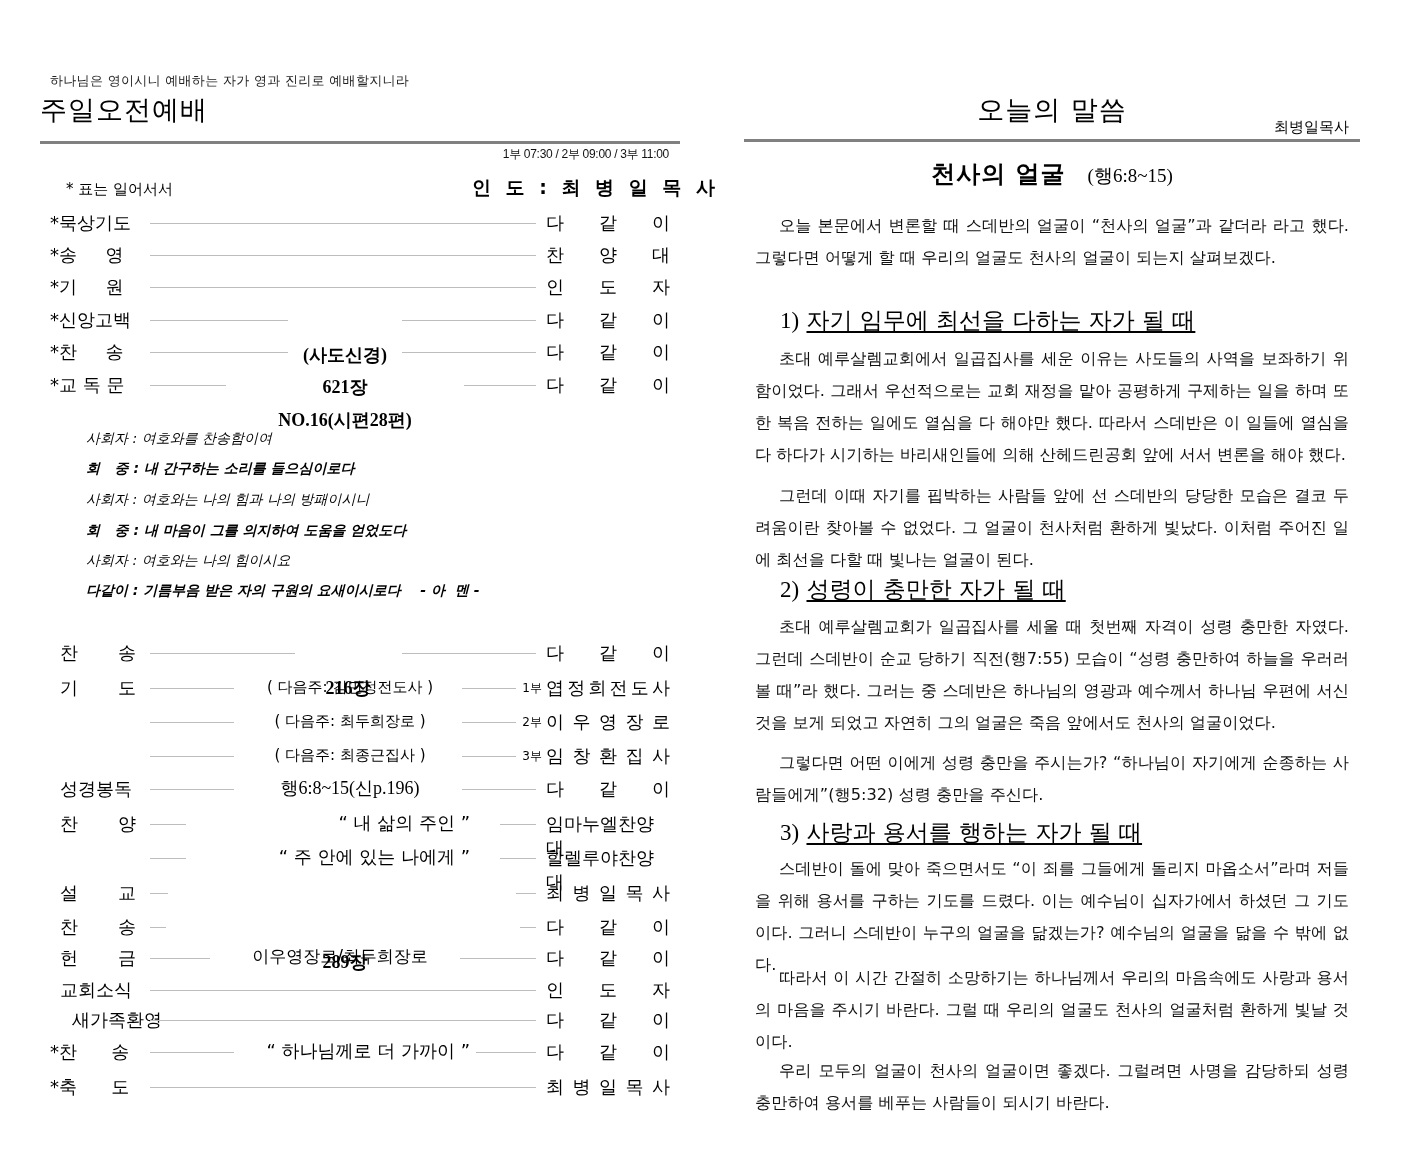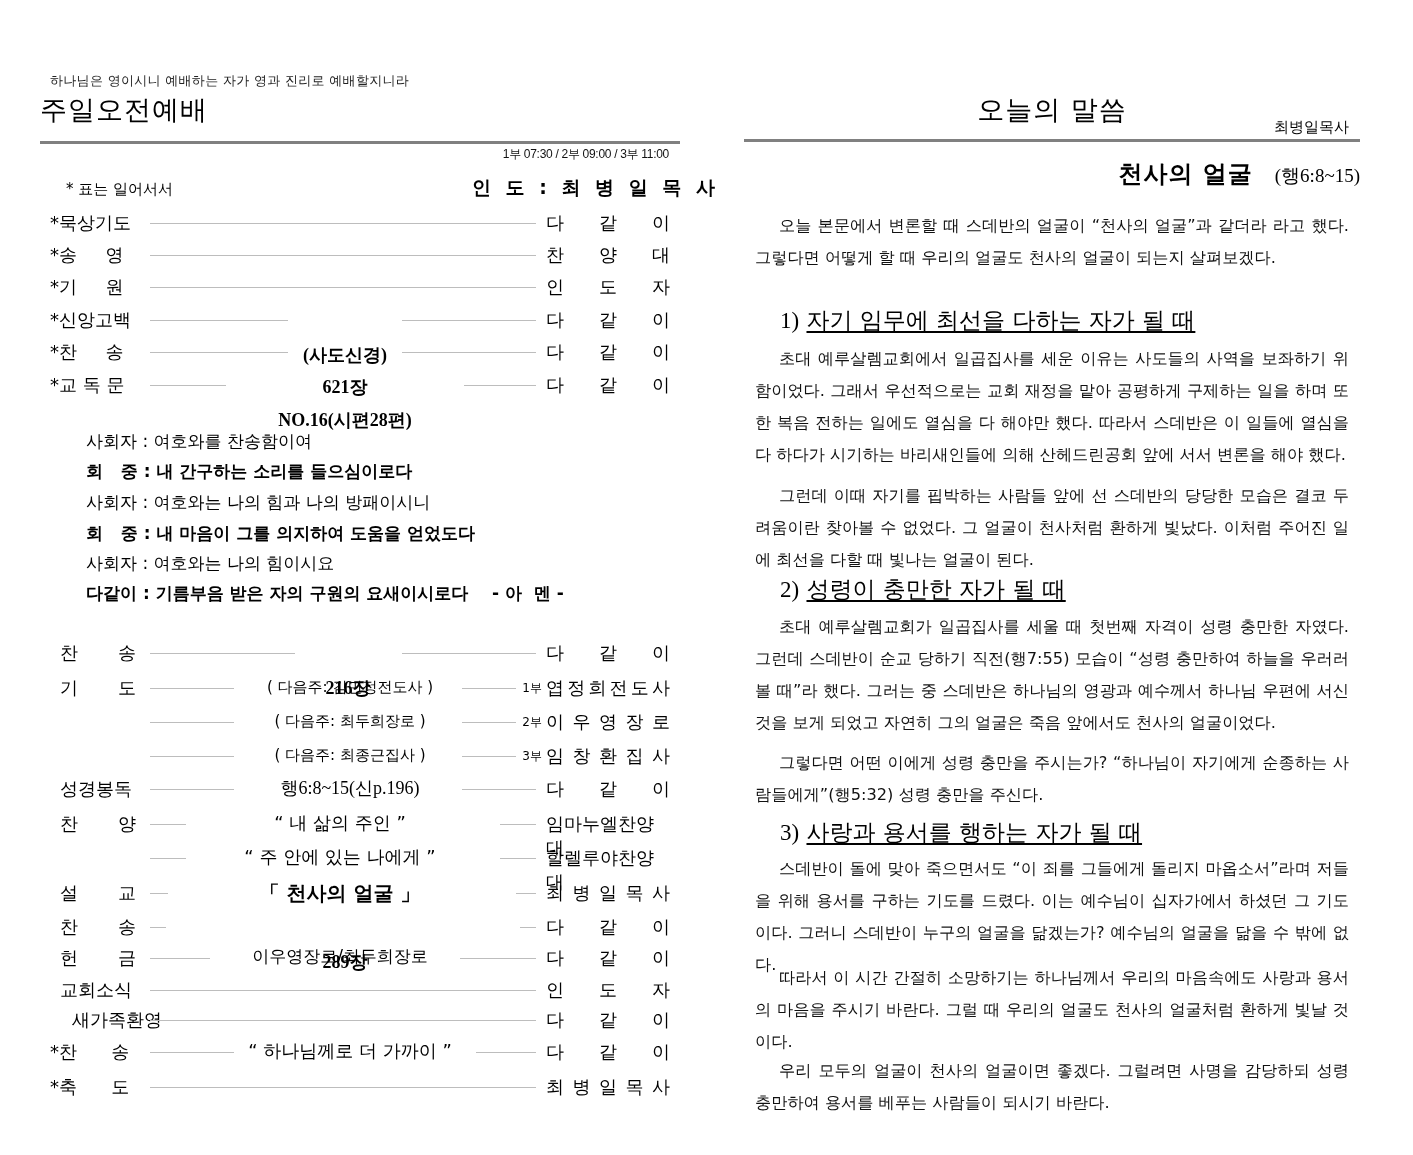--- a/index.html
+++ b/index.html
@@ -14,31 +14,31 @@
   .leader { position: absolute; left: 472px; top: 175px; font-size: 19px; font-weight: bold; letter-spacing: 4px; }
 
   .row { position: absolute; left: 50px; width: 620px; height: 30px; font-size: 18px; }
   .row .lbl { position: absolute; left: 0; top: 3px; width: 84px; white-space: pre; }
   .row .line { position: absolute; top: 15px; height: 1px; background: #bdbdbd; }
   .row .mid { position: absolute; top: 2px; text-align: center; white-space: nowrap; font-family: "Liberation Serif", serif; }
   .row .mid.bold { font-weight: bold; margin-top: 36px; }
   .row .who { position: absolute; right: 0; top: 3px; width: 124px; display: flex; justify-content: space-between; }
   .row .part { position: absolute; right: 128px; top: 7px; font-size: 12px; }
   .row .mid.small { font-family: "DejaVu Sans", sans-serif; font-size: 15px; top: 5px; }
-  .row .mid.sans { font-family: "DejaVu Sans", sans-serif; }
+  .row .mid.sans { font-family: "DejaVu Sans", sans-serif; text-align: right; }
   .row .mid.brush { font-family: "DejaVu Sans", sans-serif; font-weight: bold; font-size: 20px; }
 
-  .resp { position: absolute; left: 86px; font-size: 17px; white-space: pre; }
+  .resp { position: absolute; left: 86px; font-size: 14px; white-space: pre; font-style: italic; }
   .resp.bold { font-weight: bold; }
 
   
   .r-title { position: absolute; left: 744px; width: 616px; top: 92px; text-align: center; font-size: 27px; letter-spacing: 1px; }
   .r-author { position: absolute; right: 64px; top: 118px; font-size: 15px; }
   .r-rule { position: absolute; left: 744px; top: 139px; width: 616px; height: 3px; background: #808080; }
-  .sermon-title { position: absolute; left: 744px; width: 616px; top: 158px; text-align: right; }
+  .sermon-title { position: absolute; left: 744px; width: 616px; top: 158px; text-align: center; }
   .sermon-title .t { font-size: 24px; font-weight: bold; letter-spacing: 1px; }
   .sermon-title .ref { font-family: "Liberation Serif", serif; font-size: 19px; margin-left: 22px; }
 
   .para { position: absolute; left: 755px; width: 594px; font-size: 16.2px; line-height: 32px; text-align: justify; text-indent: 24px; color: #111; }
   .heading { position: absolute; left: 780px; font-size: 23px; }
   .heading .num { font-family: "Liberation Serif", serif; }
   .heading .txt { text-decoration: underline; text-underline-offset: 3px; }
 </style>
 </head>
 <body>
@@ -200,21 +200,20 @@
       <span class="line" style="left:100px;width:36px"></span>
       <span class="mid sans" style="left:160px;width:260px">“ 주 안에 있는 나에게 ”</span>
       <span class="line" style="left:450px;width:36px"></span>
       <span class="who">
           <span>할렐루야찬양대</span>
         </span>
     </div>
     <div class="row" style="top:878px">
       <span class="lbl" style="left:10px">설       교</span>
       <span class="line" style="left:100px;width:18px"></span>
-      <span class="mid brush" style="left:160px;width:260px">「 천사의 얼굴 」</span>
       <span class="line" style="left:466px;width:20px"></span>
       <span class="who">
           <span>최</span>
           <span>병</span>
           <span>일</span>
           <span>목</span>
           <span>사</span>
         </span>
     </div>
     <div class="row" style="top:912px">

